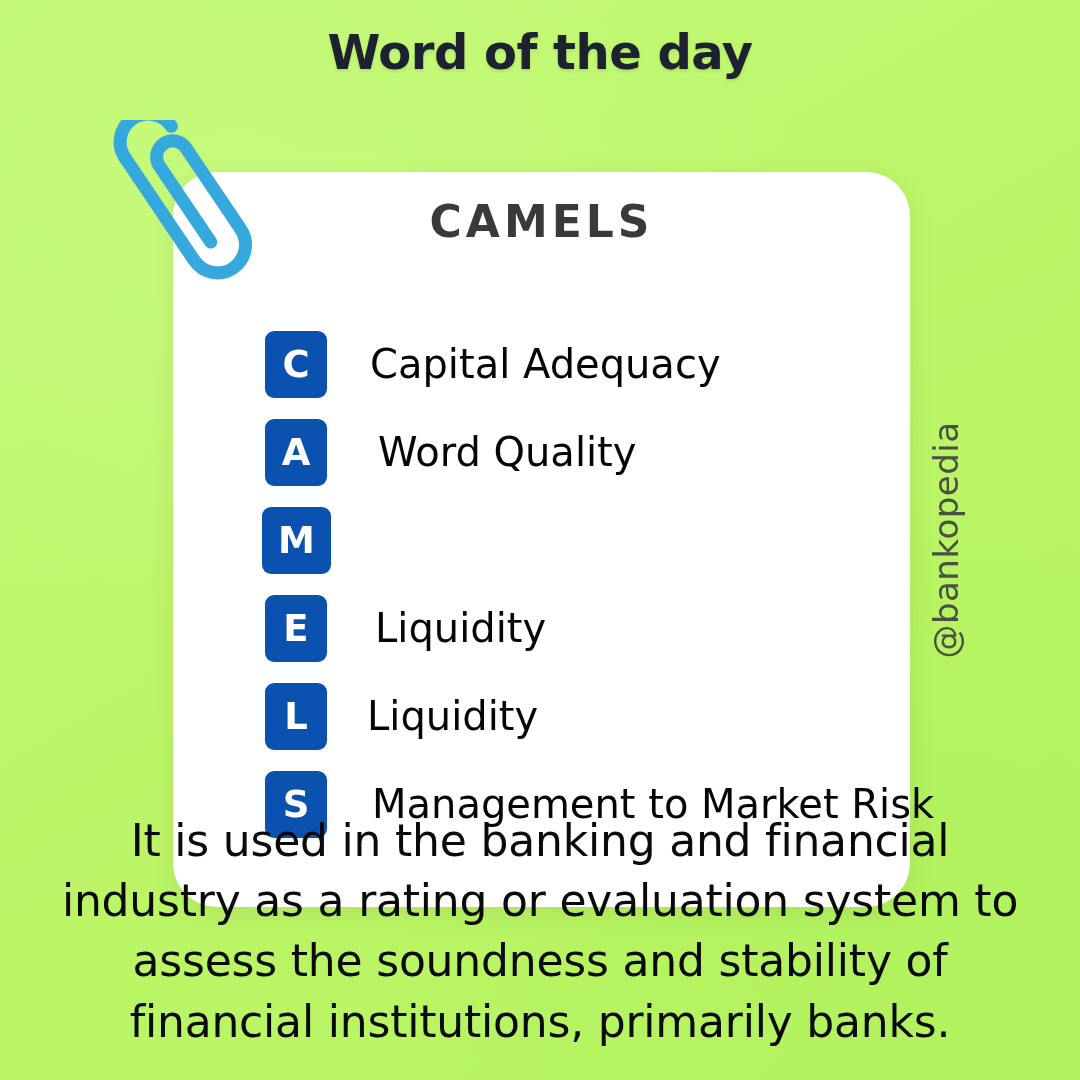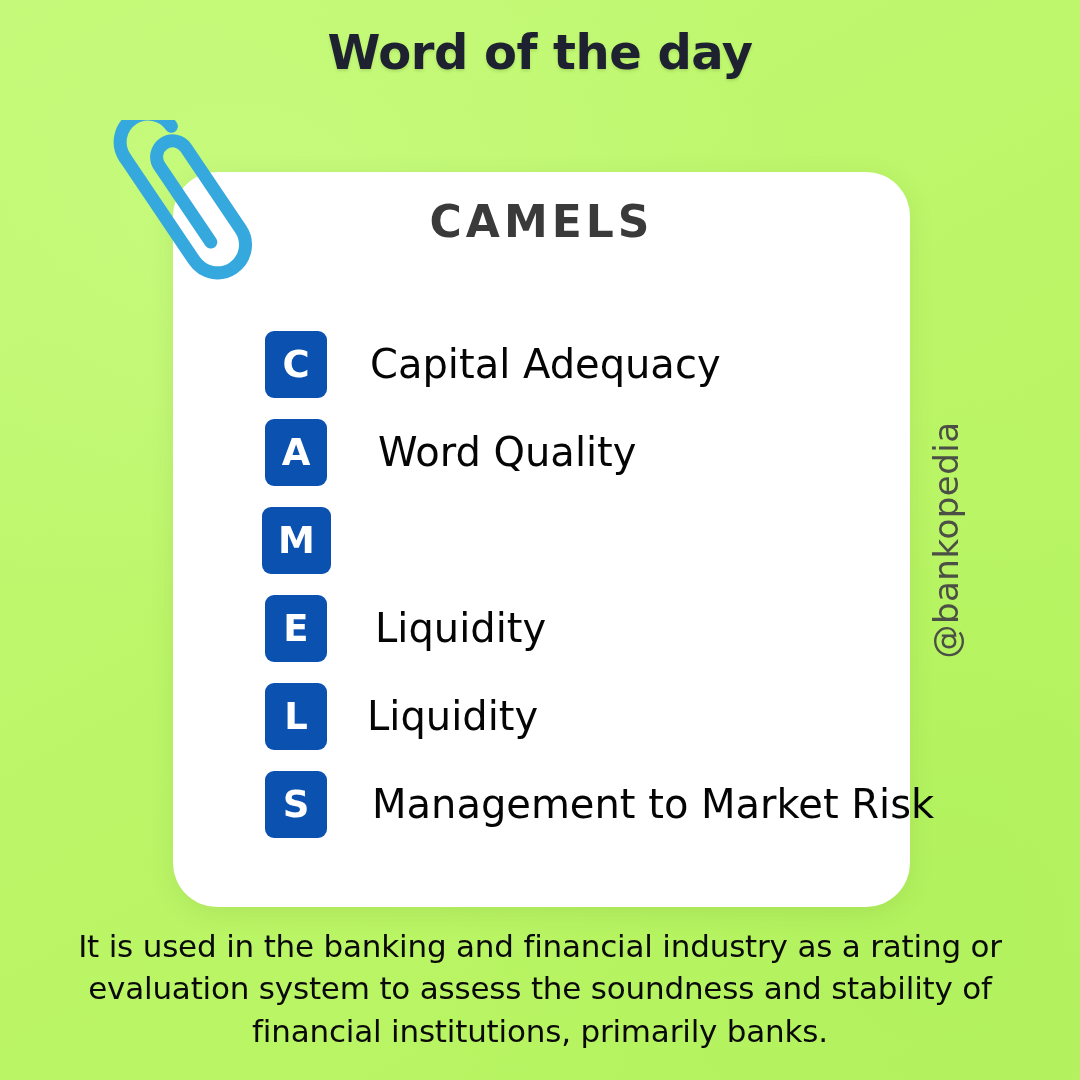--- a/index.html
+++ b/index.html
@@ -137,21 +137,21 @@
     letter-spacing:0.5px;
   }
 
   
   .caption {
     position:absolute;
     left:60px;
     right:60px;
     bottom:28px;
     text-align:center;
-    font-size:31px;
+    font-size:44px;
     font-weight:500;
     color:#0a0a0a;
     font-family:"DejaVu Sans", sans-serif;
     line-height:1.37;
     letter-spacing:-0.2px;
   }
 </style>
 </head>
 <body>
 

